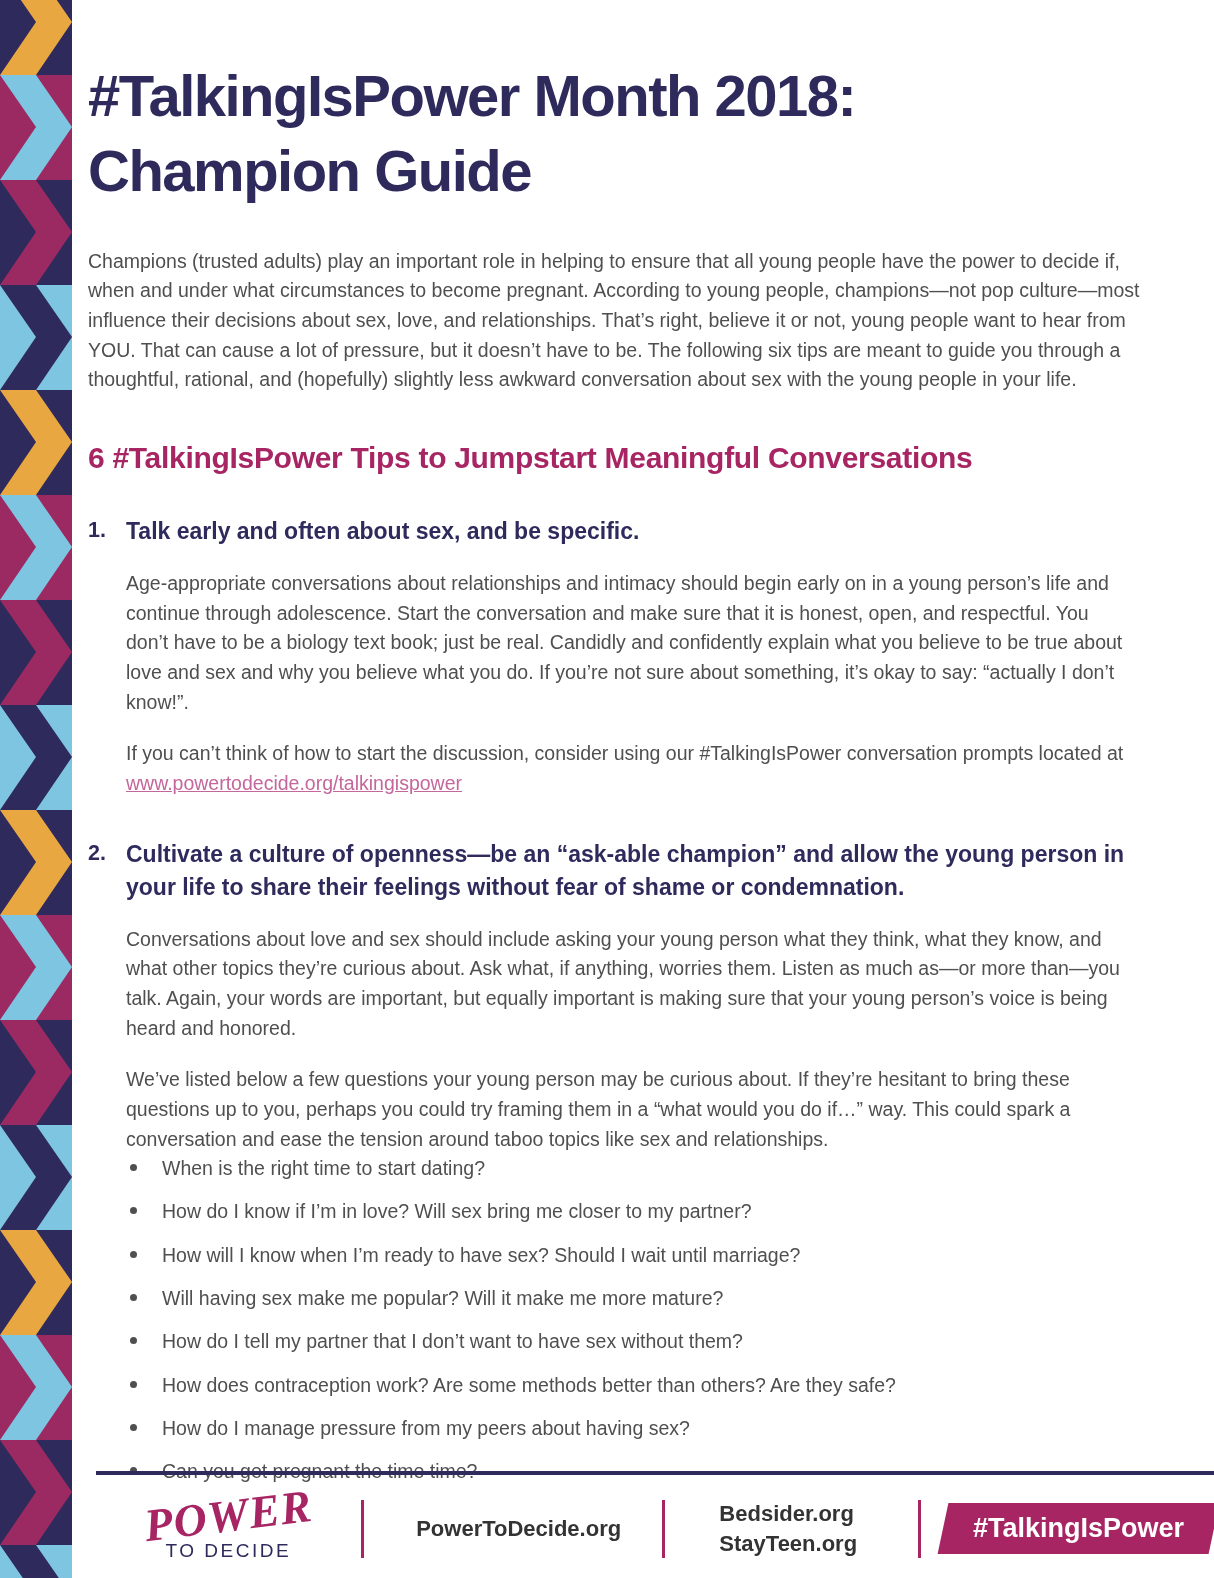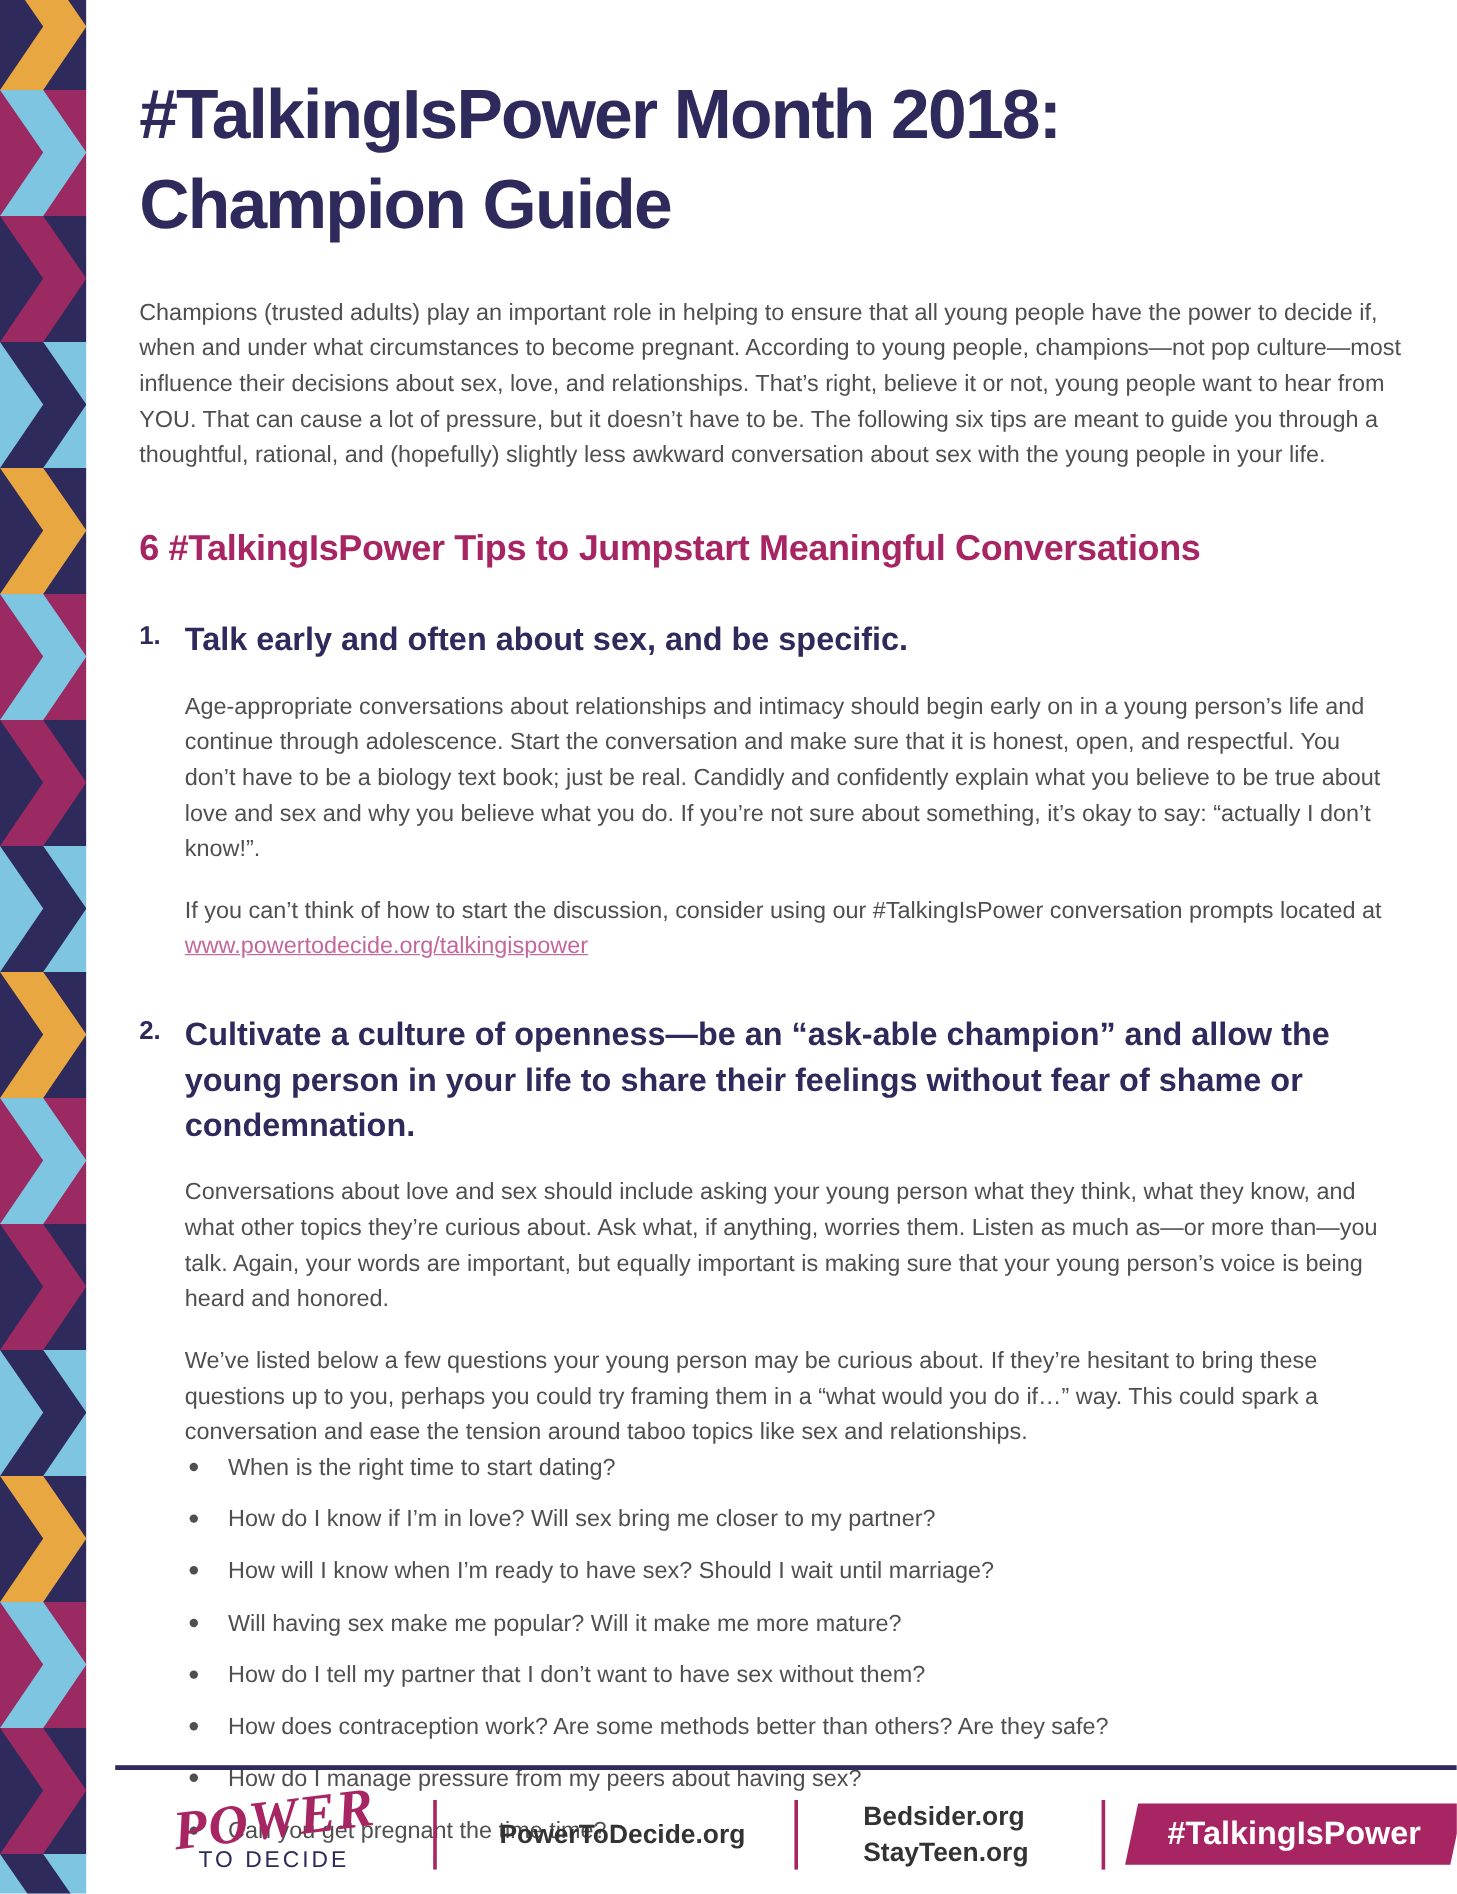--- a/index.html
+++ b/index.html
@@ -13,21 +13,21 @@
 
   
   .sidebar {
     position: absolute; left: 0; top: 0;
     width: 72px; height: 1578px;
     overflow: hidden;
   }
 
   
   .content {
-    position: absolute; left: 116px; top: 0;
+    position: absolute; left: 88px; top: 0;
     width: 1062px;
   }
   .page-title {
     margin-top: 58px;
     width: 1010px;
     font-size: 58px;
     font-weight: bold;
     letter-spacing: -1.5px;
     line-height: 1.3;
     color: #2E2A5C;
@@ -48,21 +48,21 @@
   }
   .tip { margin-top: 40px; }
   .tip-head { display: flex; }
   .tip-number {
     flex: none; width: 38px;
     font-size: 21.5px; font-weight: bold; color: #2E2A5C;
     line-height: 1.4;
   }
   .tip-heading {
     width: 1000px;
-    font-size: 27px; font-weight: bold; color: #2E2A5C;
+    font-size: 23px; font-weight: bold; color: #2E2A5C;
     line-height: 1.4;
   }
   .tip-body { margin-left: 38px; width: 1008px; }
   .tip-body p {
     margin-top: 22px;
     font-size: 19.5px;
     line-height: 1.52;
     color: #4F4F4F;
   }
   .inline-link {

